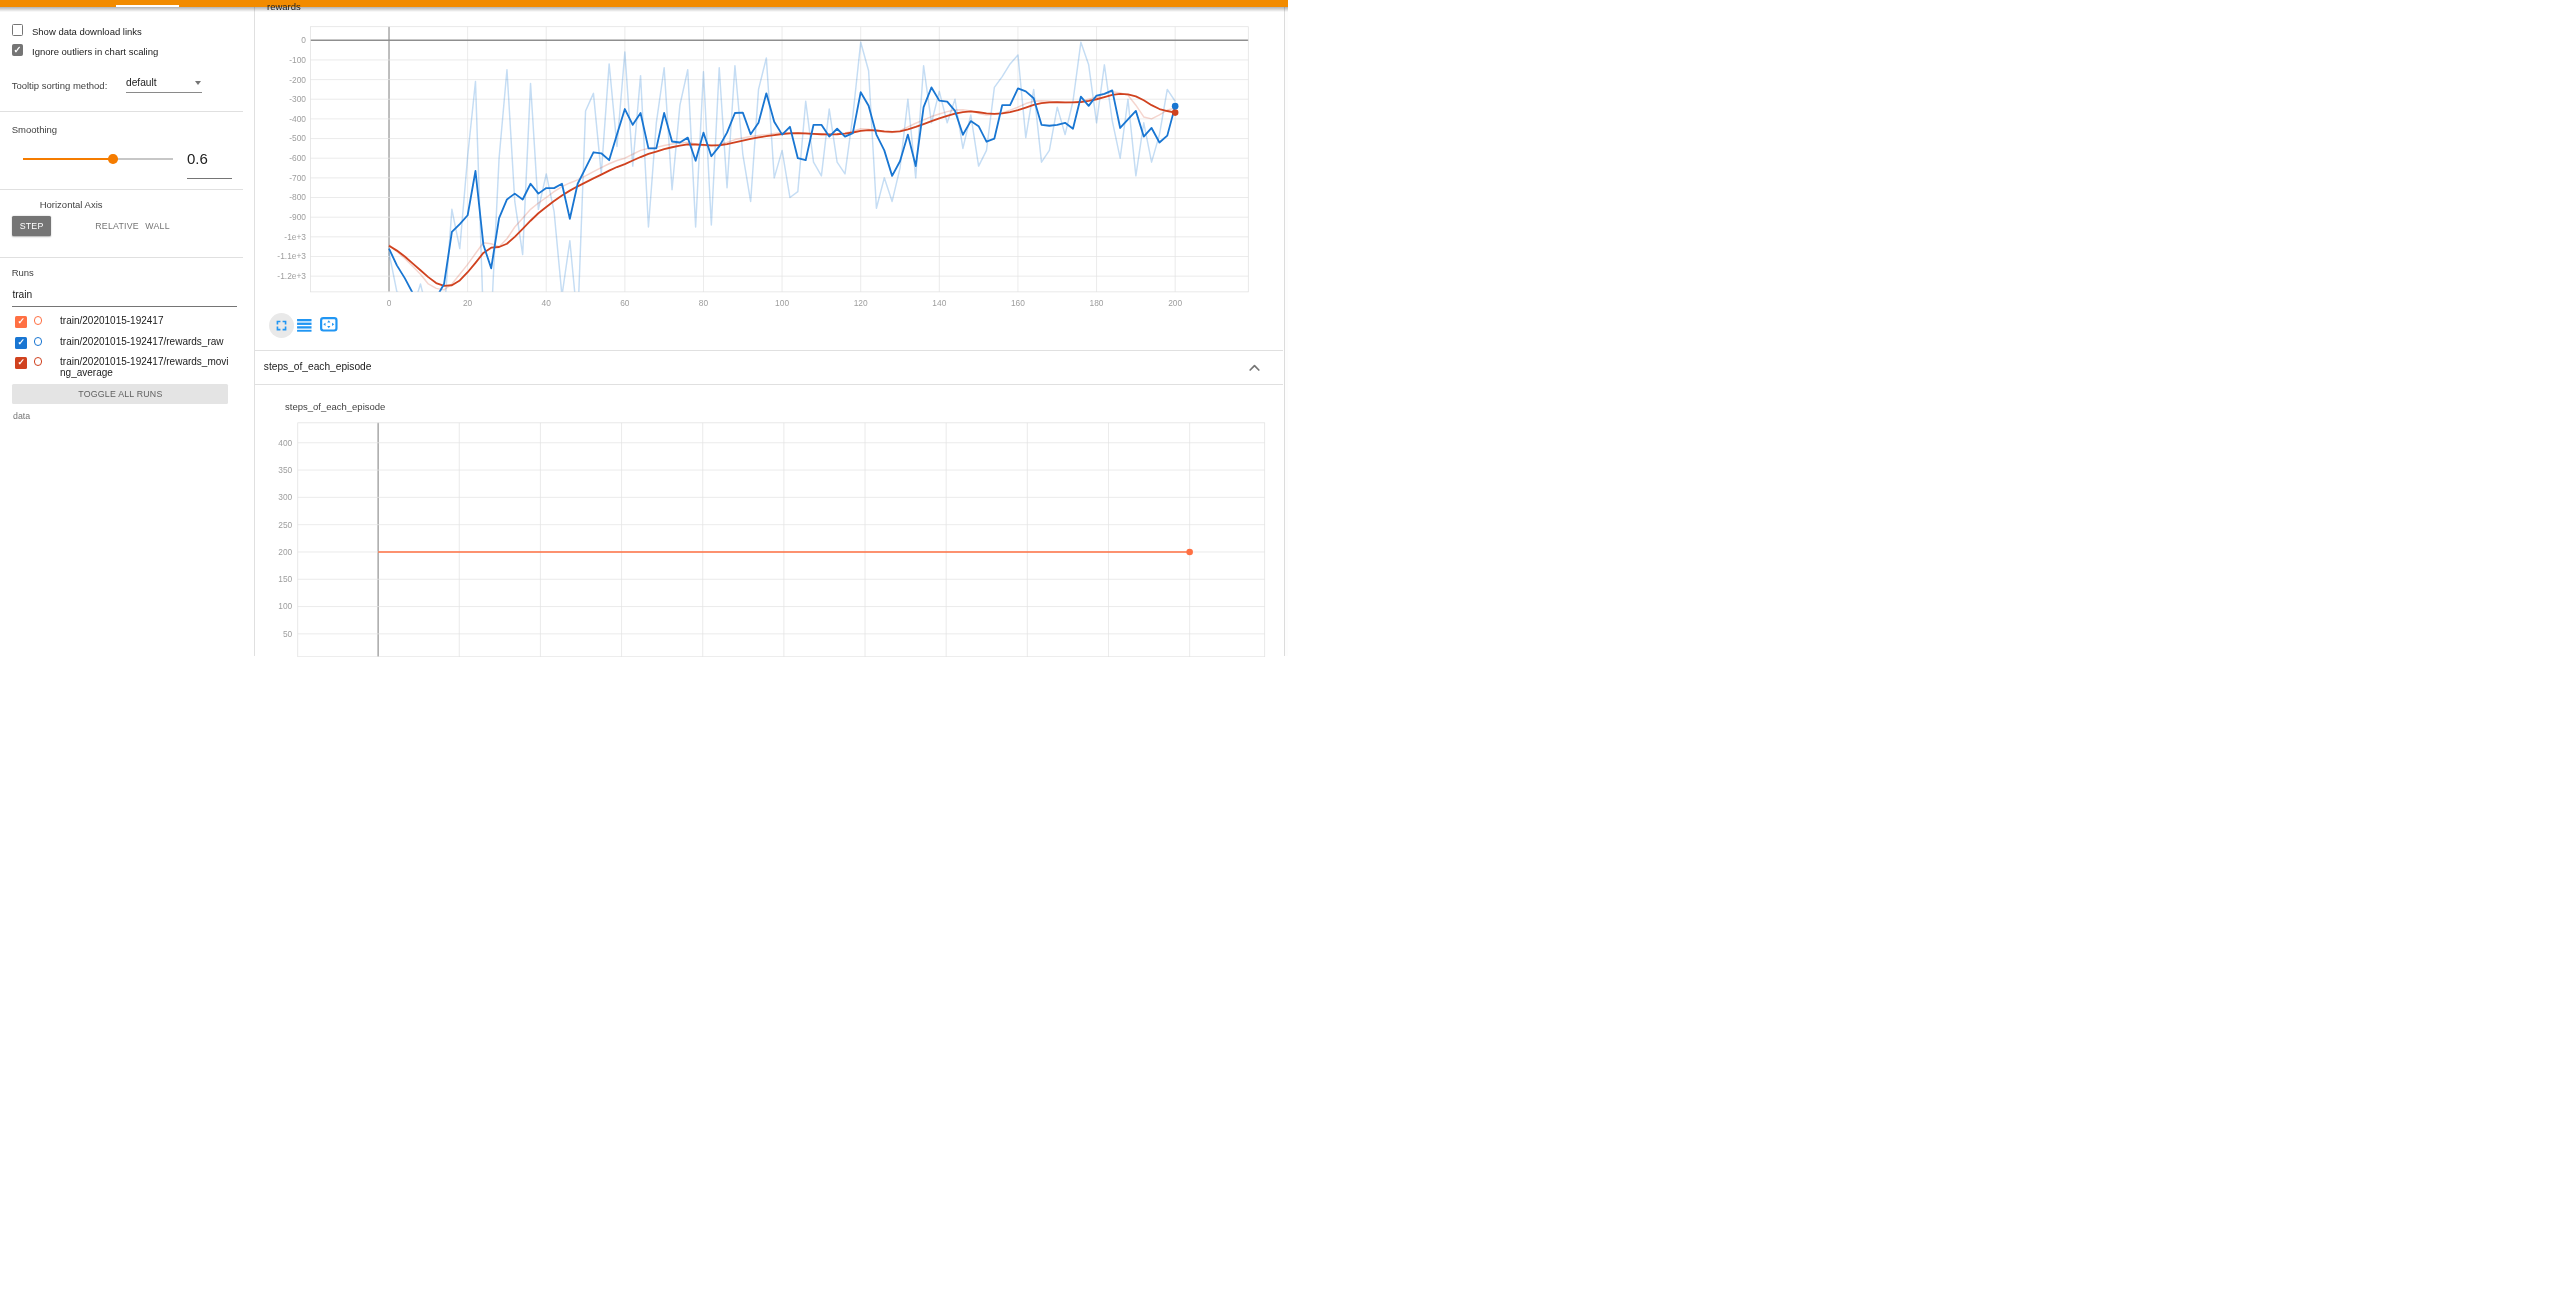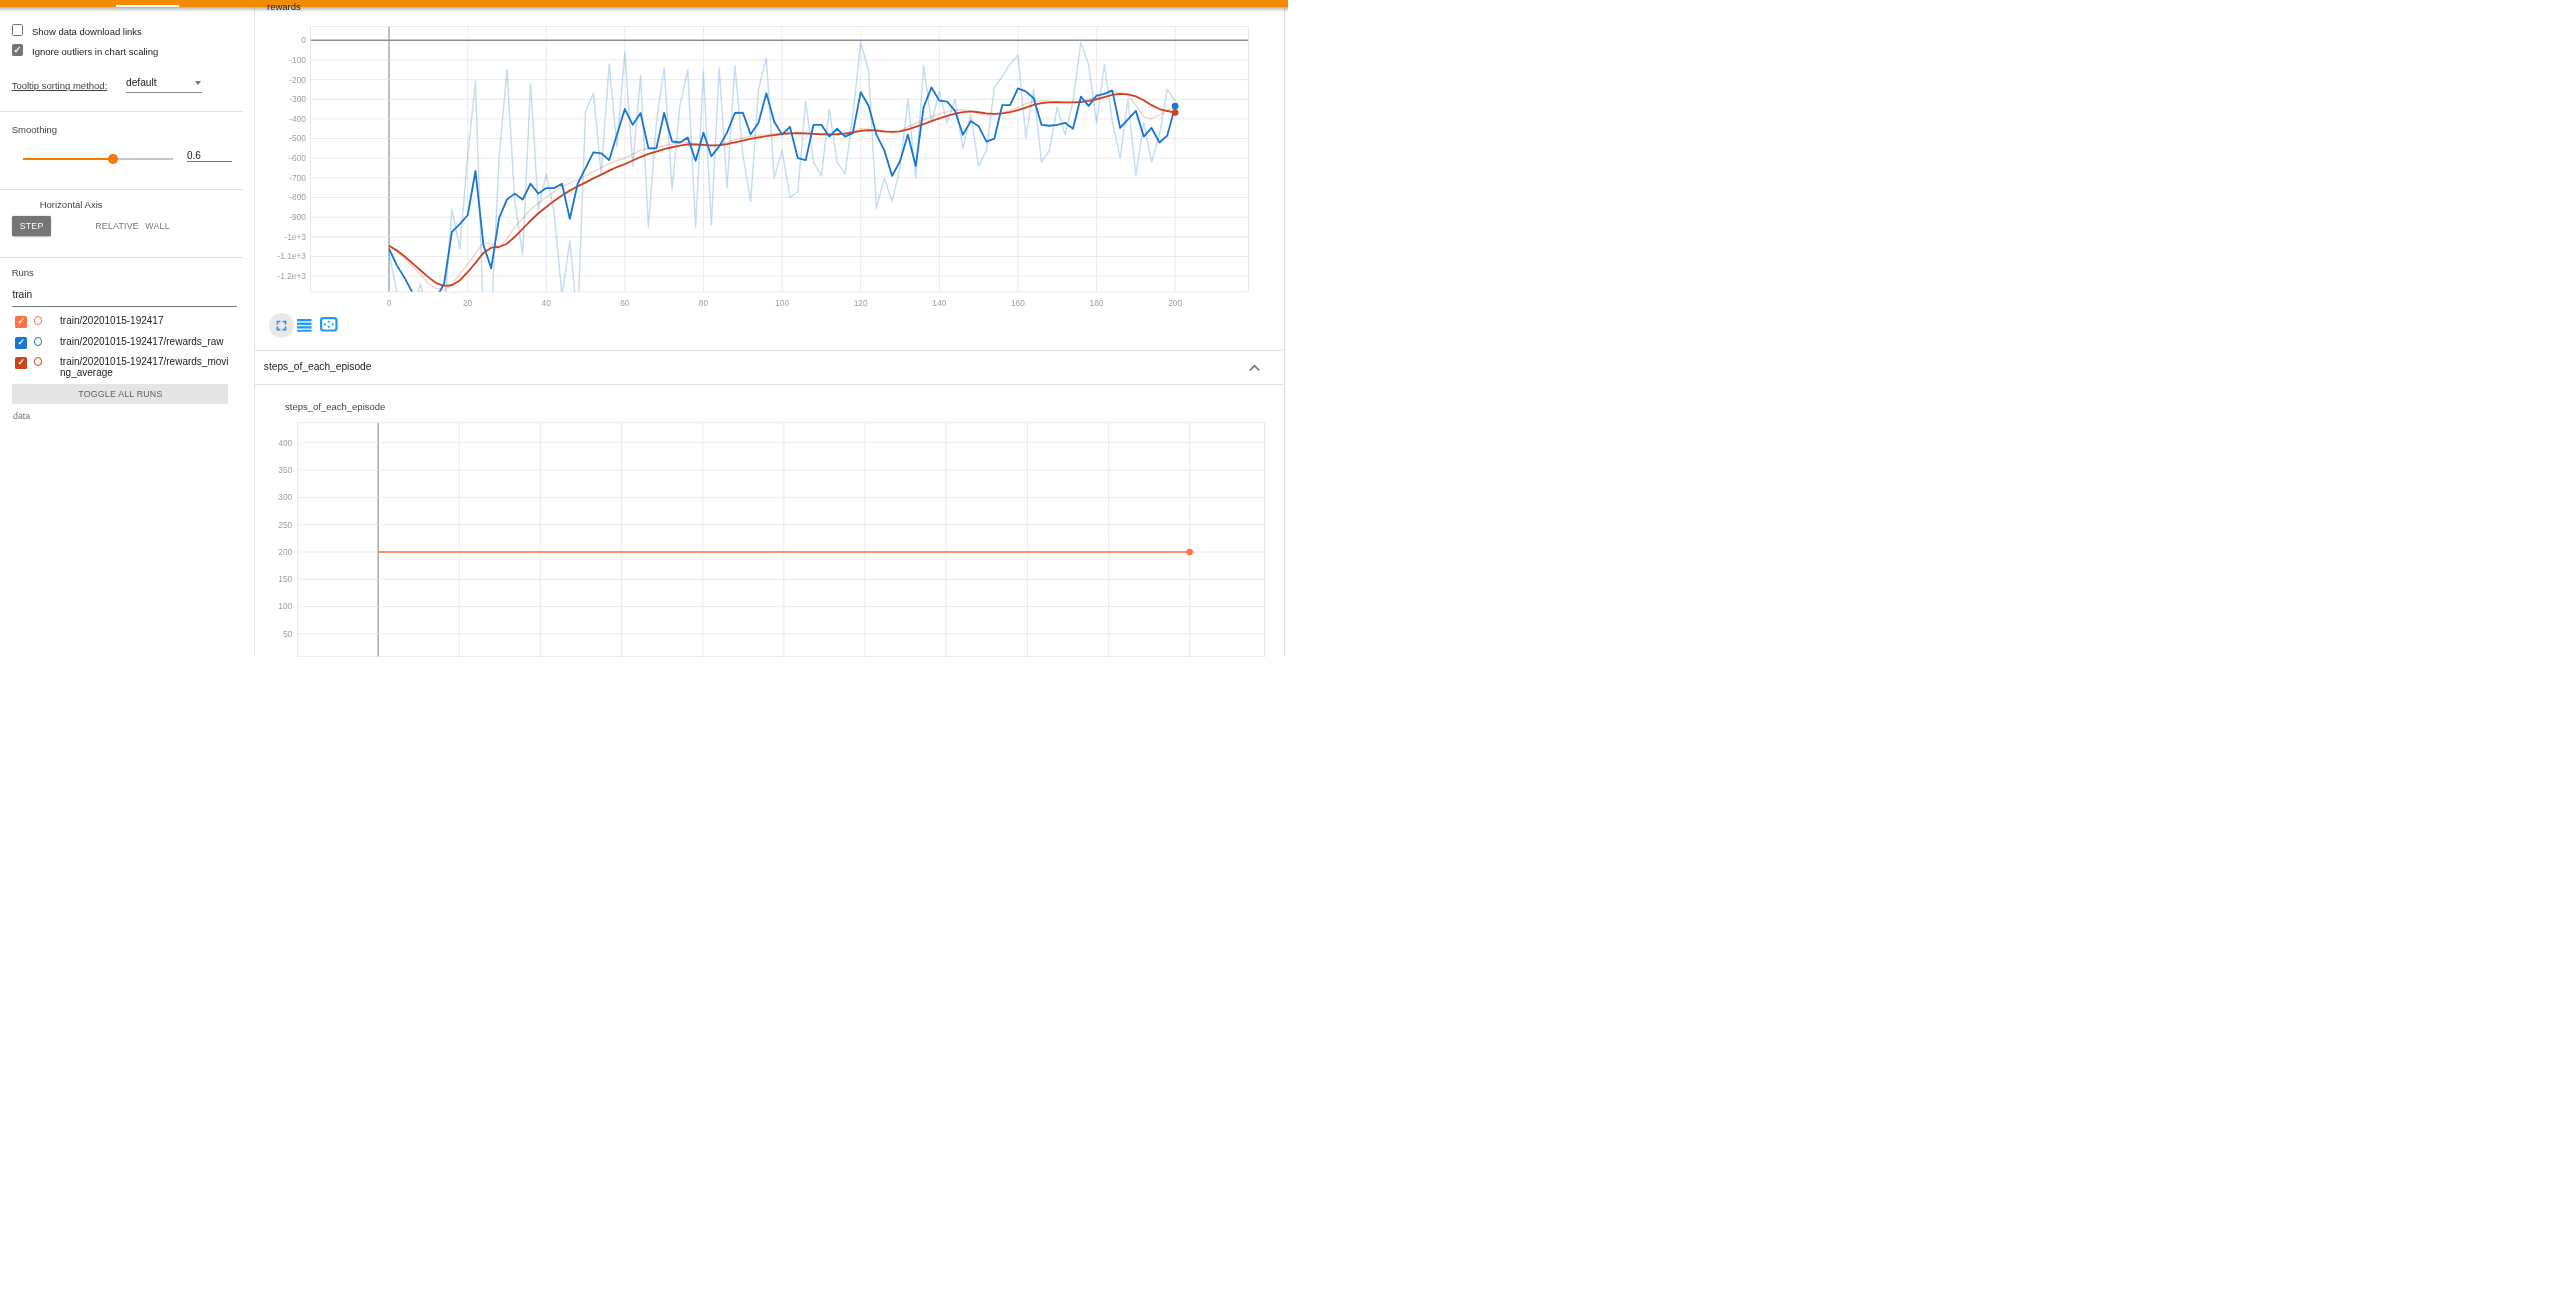--- a/index.html
+++ b/index.html
@@ -29,22 +29,22 @@
   .runcircle { width:8.8px; height:8.8px; border-radius:50%; border:1.5px solid #000;
                background:#fff; display:inline-block; }
 
   #select-underline { border-bottom:0.7px solid #8a8a8a; }
   .caret { width:0; height:0; border-left:3.7px solid transparent; border-right:3.7px solid transparent;
            border-top:4.4px solid #757575; display:inline-block; }
 
   #slider-track { height:1.5px; background:#c7c7c7; }
   #slider-fill  { height:1.5px; background:#f57c00; }
   #slider-knob  { width:9.5px; height:9.5px; border-radius:50%; background:#f57c00; }
-  #smoothing-value { font-size:10px; color:#212121; border-bottom:0.7px solid #757575;
-                     width:45px; padding-bottom:0; }
+  #smoothing-value { font-size:15px; color:#212121; border-bottom:0.7px solid #757575;
+                     width:45px; padding-bottom:11px; }
 
   .axis-btn { font-size:8.8px; letter-spacing:0.2px; color:#757575; background:none; border:none;
               padding:5.1px 7.3px; border-radius:1.5px; }
   .axis-btn.selected { background:#757575; color:#fff; box-shadow:0 0.7px 1.5px rgba(0,0,0,.3); }
 
   #runs-filter { font-size:10.2px; color:#212121; }
   #runs-underline { border-bottom:0.7px solid #757575; }
   .run-row { position:absolute; left:15.4px; display:flex; align-items:flex-start; }
   .run-label { font-size:10px; color:#212121; margin-left:6.6px; width:181px;
                line-height:10.2px; word-break:break-all;padding-left:11px; }
@@ -77,21 +77,21 @@
 <div id="topshadow" class="abs"></div>
 
 <div id="sidebar" class="abs">
 
   <span class="cbx abs" style="left:11.7px; top:17px;"></span>
   <span class="sb-label sb-dark abs" style="left:32px; top:18.3px;">Show data download links</span>
 
   <span class="cbx checked abs" style="left:11.7px; top:37px;">✓</span>
   <span class="sb-label sb-dark abs" style="left:32px; top:39px;">Ignore outliers in chart scaling</span>
 
-  <span class="sb-label abs" style="left:11.7px; top:73px;text-decoration:underline;">Tooltip sorting method:</span>
+  <span class="sb-label abs" style="left:11.7px; top:73px;">Tooltip sorting method:</span>
   <div id="select-underline" class="abs" style="left:126px; top:68px; width:76px; height:17.6px;">
     <span style="font-size:10.2px; color:#212121;">default</span>
     <span class="caret abs" style="right:1.5px; top:5.9px;"></span>
   </div>
 
   <div class="divider abs" style="top:104px;"></div>
 
   <span class="sb-label abs" style="left:11.7px; top:117px;">Smoothing</span>
   <div id="slider-track" class="abs" style="left:23px; top:151px; width:150px;"></div>
   <div id="slider-fill" class="abs" style="left:23px; top:151px; width:90px;"></div>

